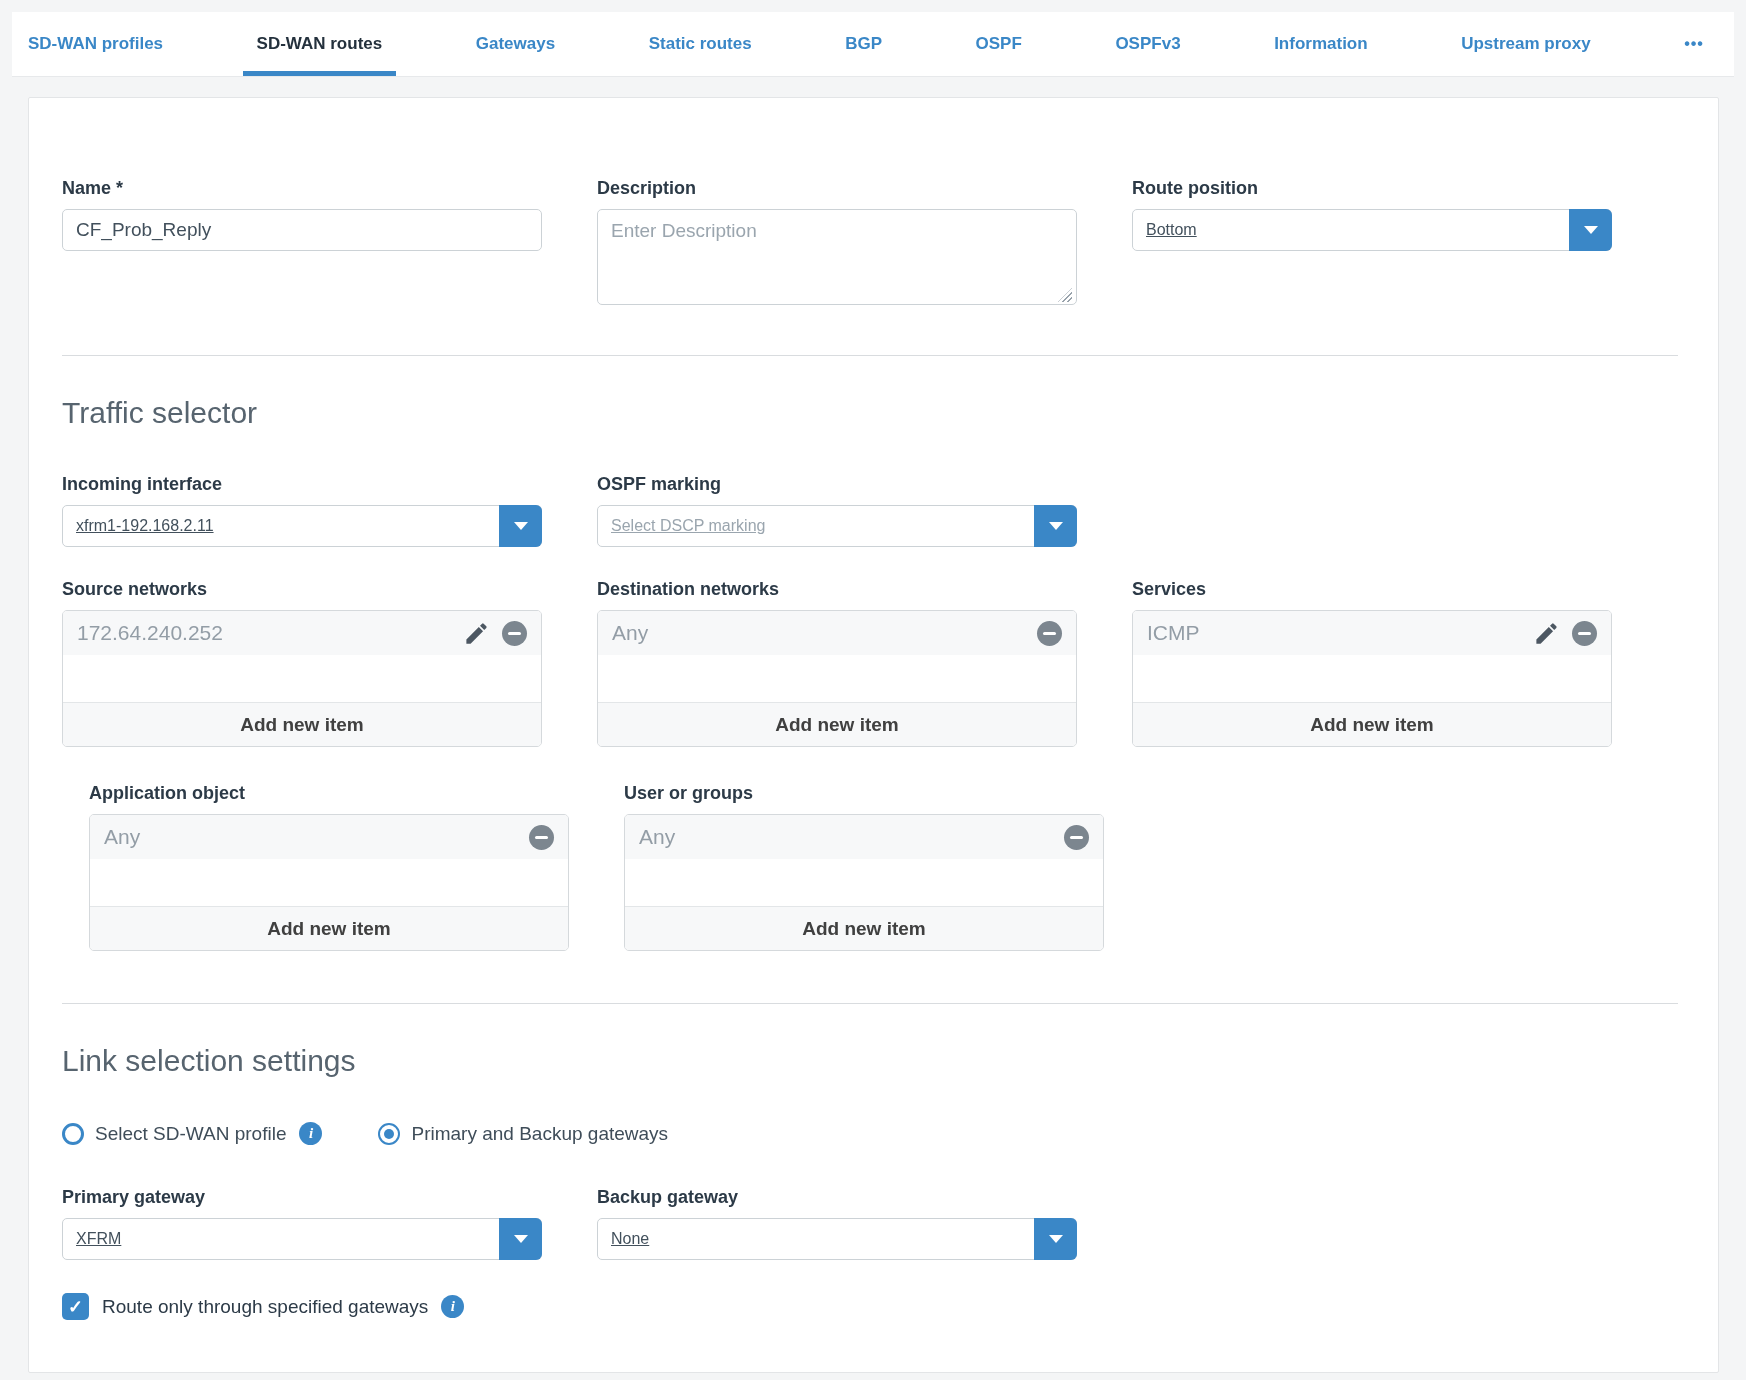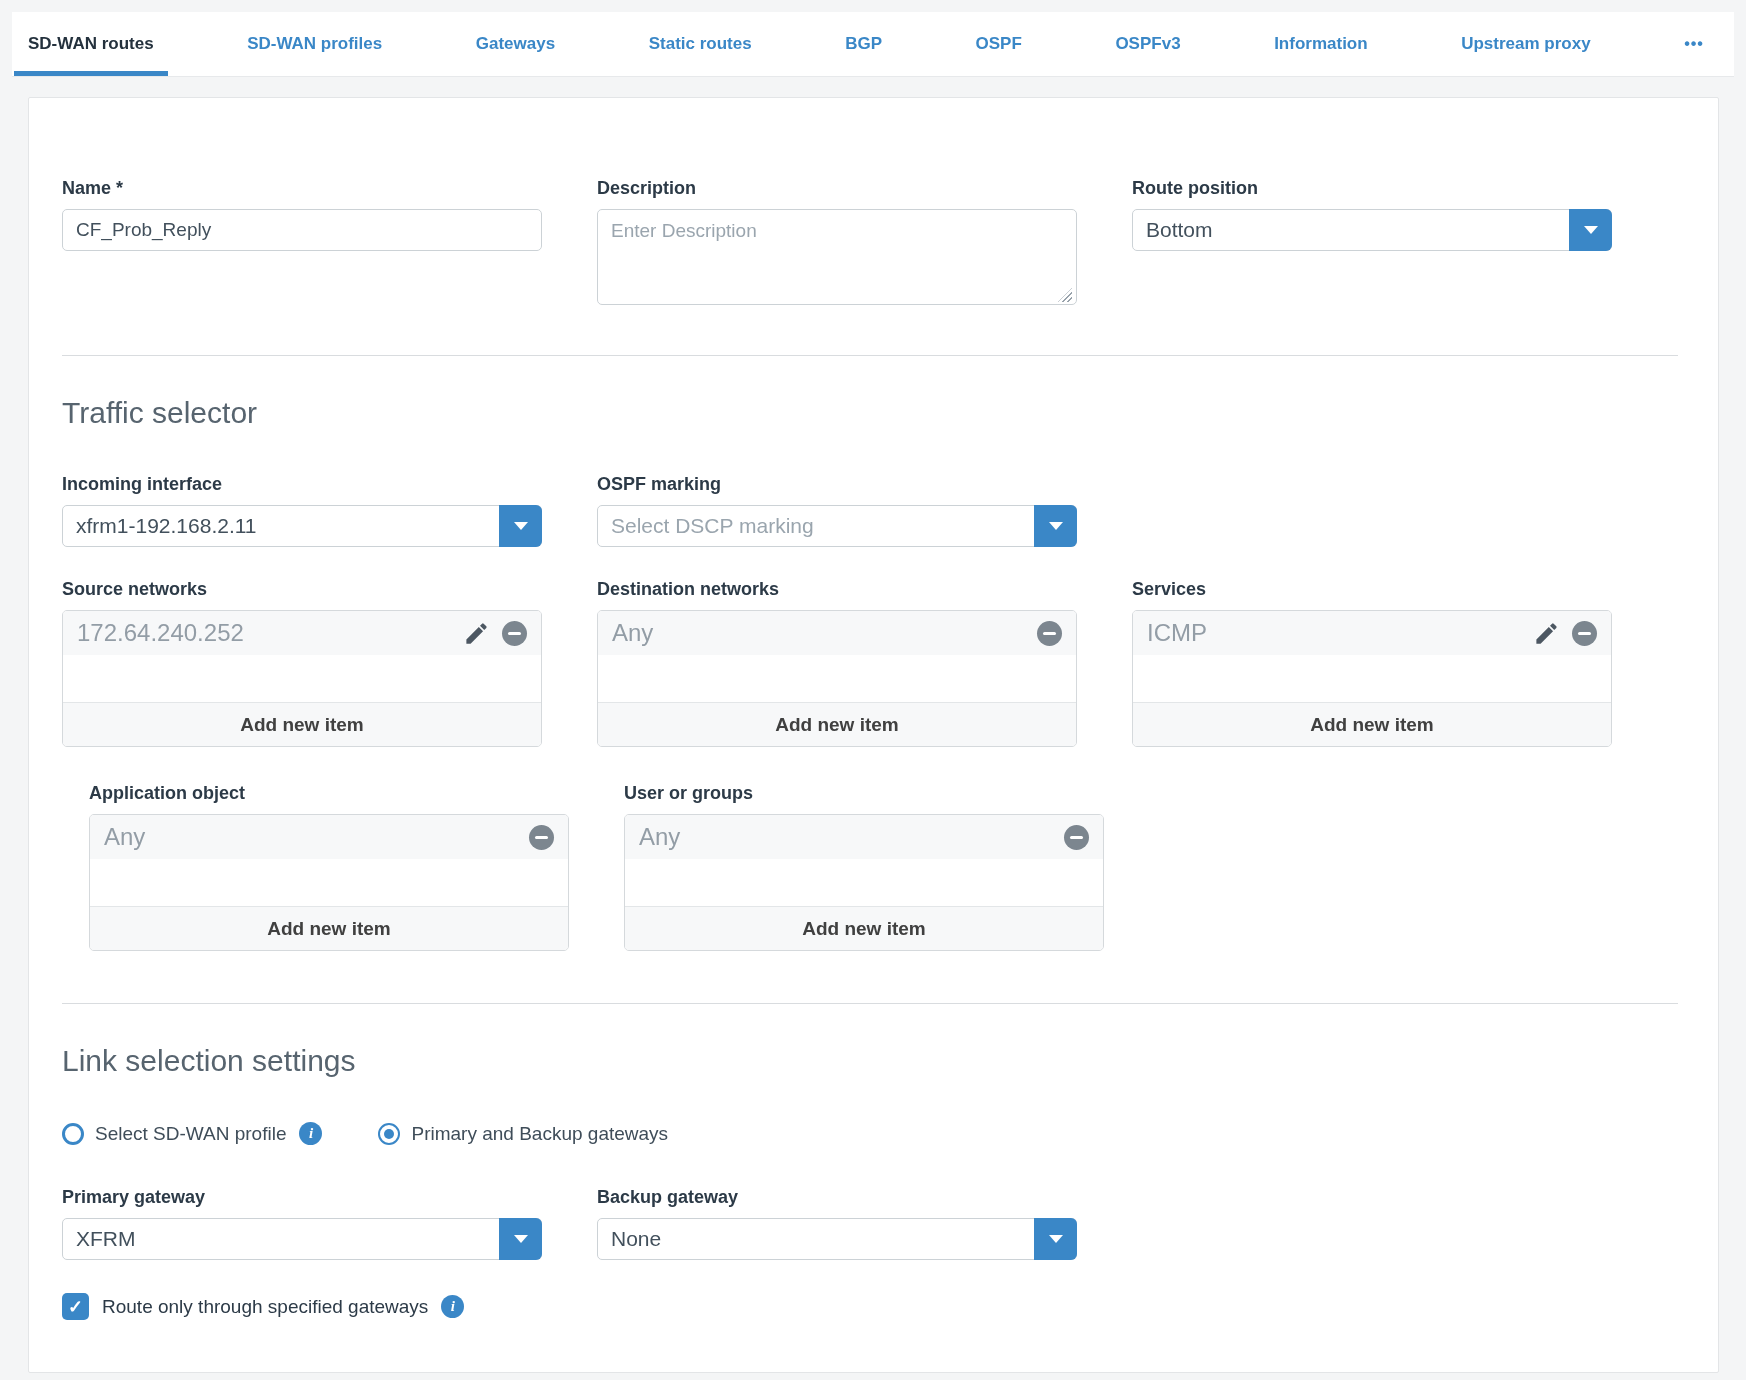--- a/index.html
+++ b/index.html
@@ -85,22 +85,22 @@
   
   .select {
     display:flex; align-items:center;
     height:42px;
     border:1px solid #ccd2d6; border-radius:5px;
     background:#fff;
     cursor:pointer;
   }
   .select-value {
     flex:1; padding:0 13px;
-    font-size:21px; color:#42505c;
-    white-space:nowrap; overflow:hidden;
+    font-size:16px; color:#42505c;
+    white-space:nowrap; overflow:hidden;text-decoration:underline;
   }
   .select-value.placeholder { color:#9aa5ae; }
   .select-btn {
     width:43px; align-self:stretch;
     margin:-1px -1px -1px 0;
     background:#3a87c7;
     border-radius:0 6px 6px 0;
     display:flex; align-items:center; justify-content:center;
     flex:none;
   }
@@ -114,21 +114,21 @@
   
   .listbox {
     border:1px solid #d5d9dc; border-radius:5px;
     overflow:hidden; background:#fff;
   }
   .listbox .item {
     height:44px;
     background:#f7f8f9;
     display:flex; align-items:center;
     padding:0 14px;
-    font-size:24px; color:#939da6;
+    font-size:21px; color:#939da6;
     box-shadow:0 1px 0 #eef0f1;
   }
   .item .grow { flex:1; }
   .listbox .spacer { height:47px; background:#fff; }
   .listbox .add {
     height:44px;
     background:#f7f8f9;
     border-top:1px solid #e3e6e8;
     display:flex; align-items:center; justify-content:center;
     font-size:19px; font-weight:600;
@@ -197,22 +197,22 @@
     display:flex; align-items:center; justify-content:center;
     cursor:pointer; flex:none;
   }
   .checkbox::after { content:"✓"; color:#fff; font-size:18px; font-weight:700; }
   .checkbox-label { font-size:19px; font-weight:400; color:#2c3a47; margin-left:13px; }
 </style>
 </head>
 <body>
 
 <div class="tabbar">
+  <div class="tab">SD-WAN profiles</div>
   <div class="tab active">SD-WAN routes</div>
-  <div class="tab">SD-WAN profiles</div>
   <div class="tab">Gateways</div>
   <div class="tab">Static routes</div>
   <div class="tab">BGP</div>
   <div class="tab">OSPF</div>
   <div class="tab">OSPFv3</div>
   <div class="tab">Information</div>
   <div class="tab">Upstream proxy</div>
   <div class="tab tab-more">•••</div>
 </div>
 

